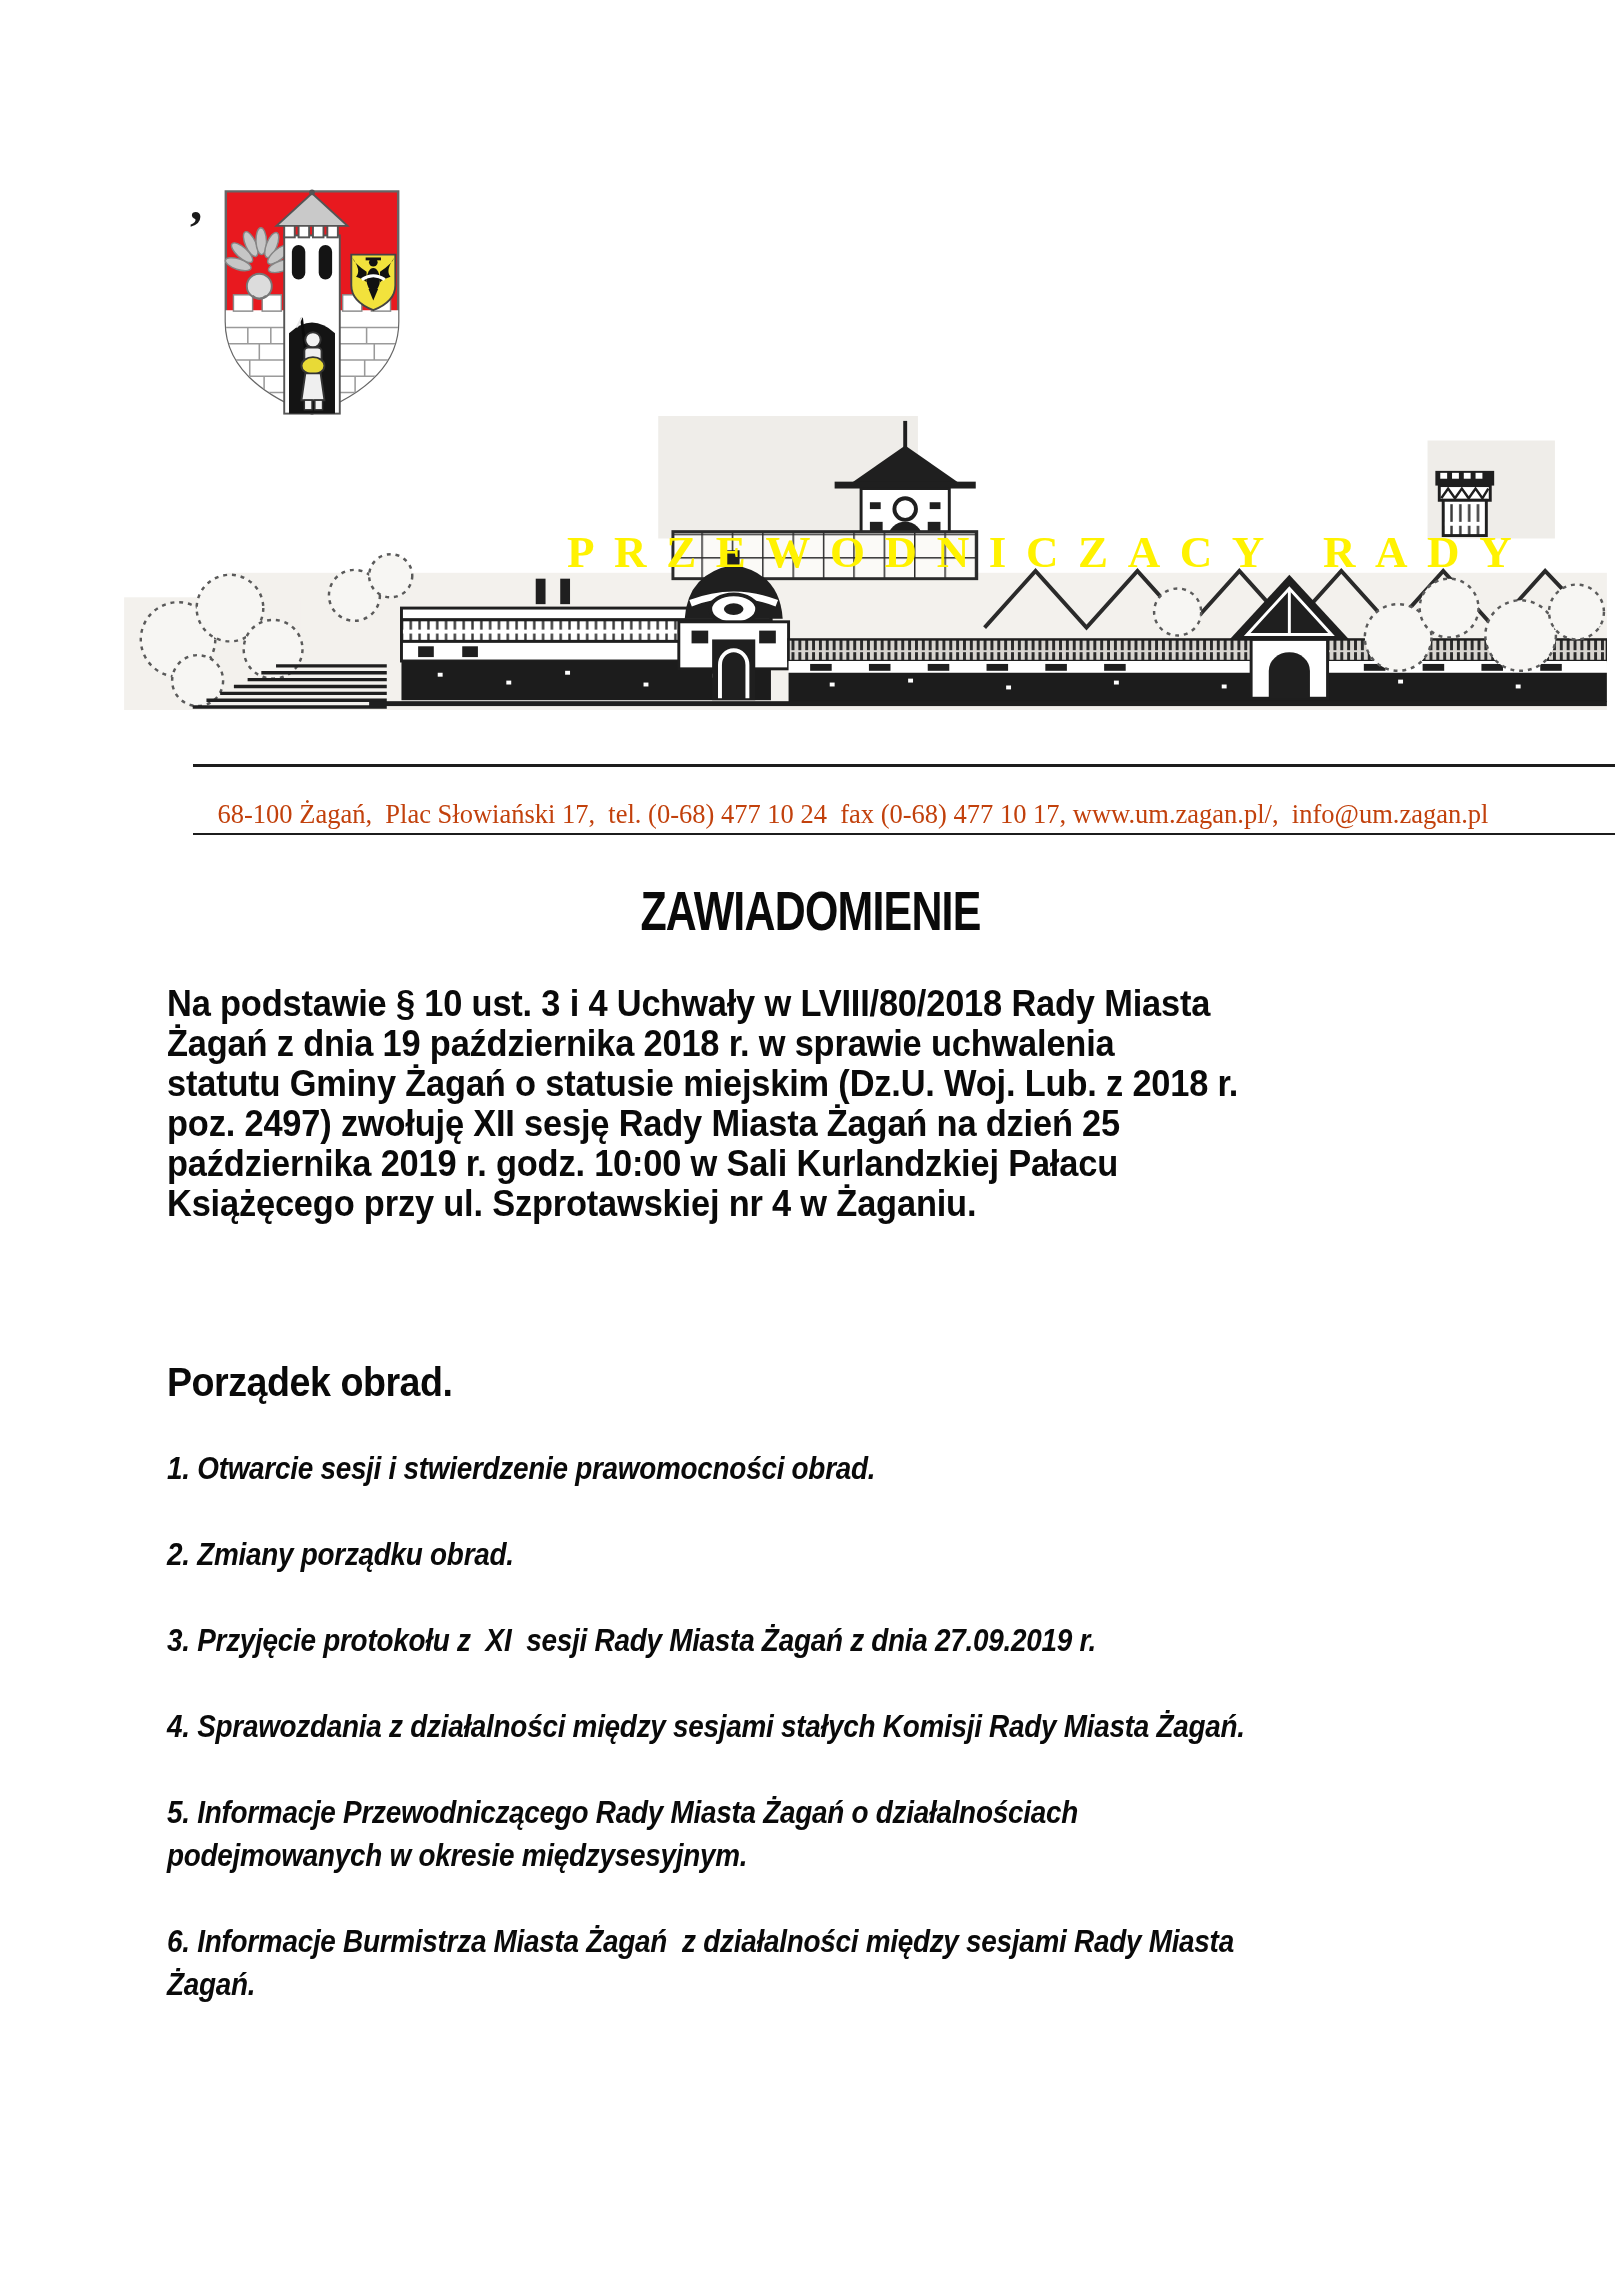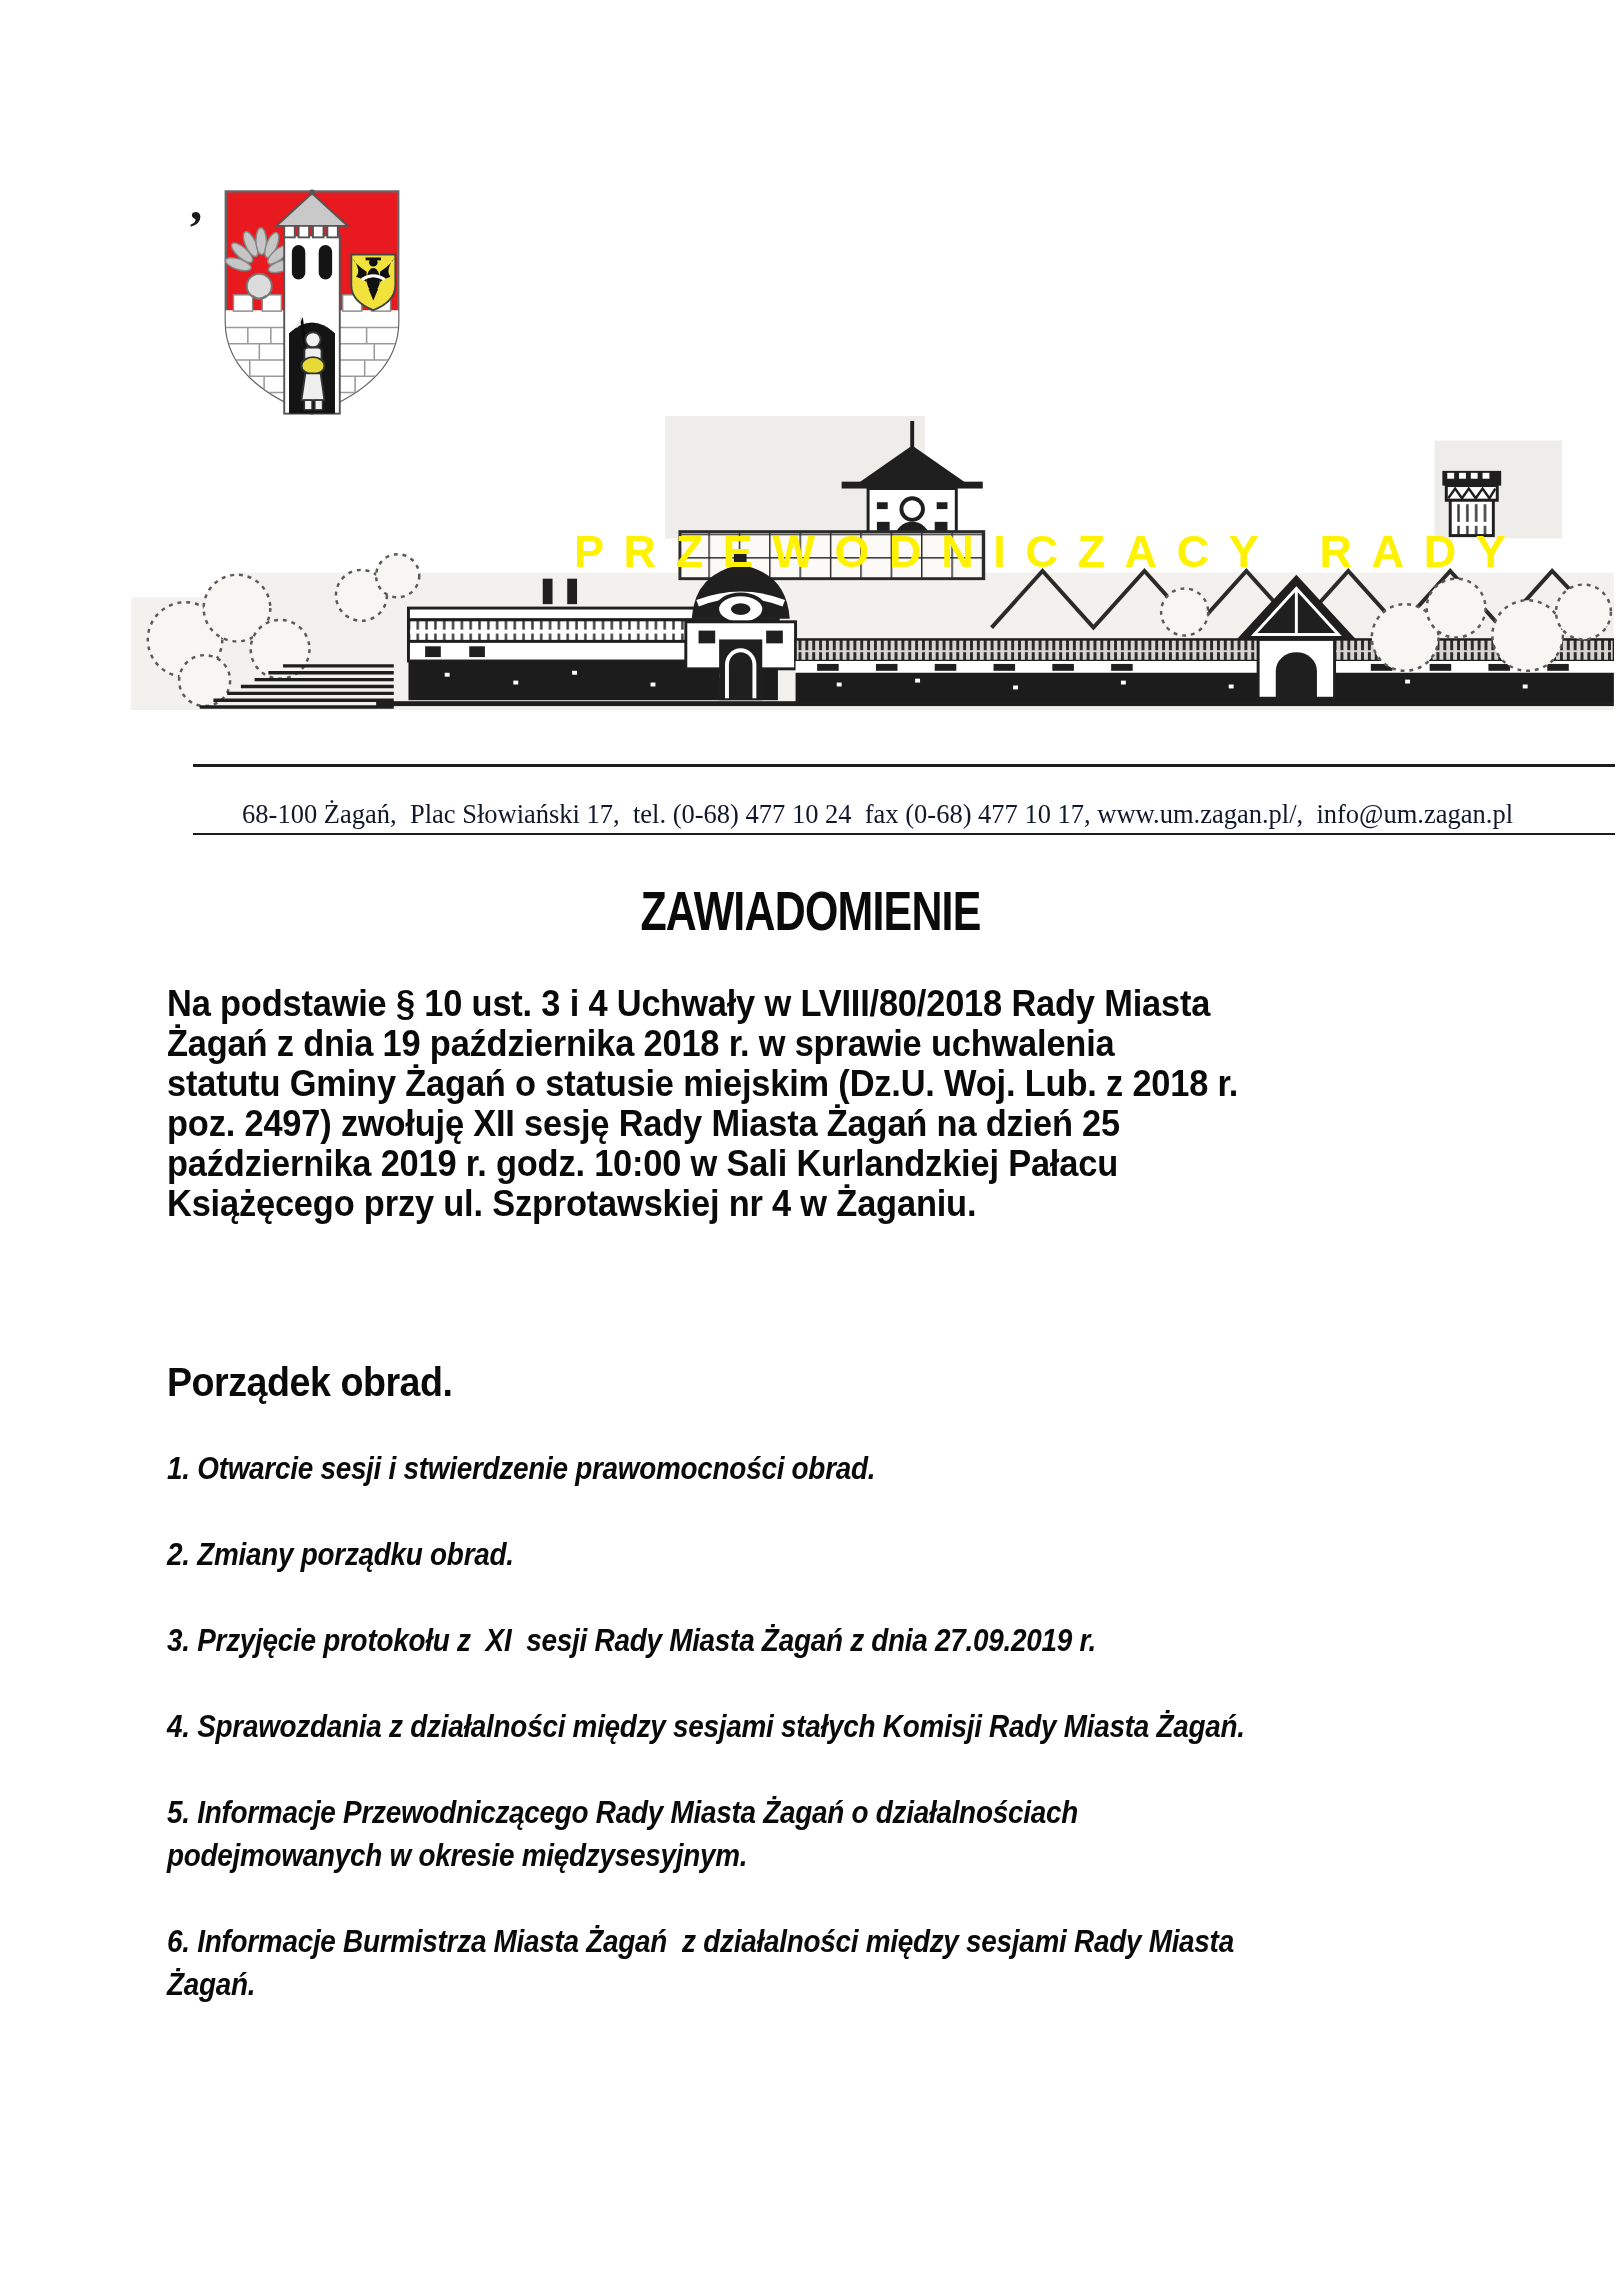--- a/index.html
+++ b/index.html
@@ -10,35 +10,35 @@
   .abs{position:absolute;}
 
   .quote-mark{
     left:190px;top:174px;font-family:"Liberation Serif",serif;
     font-size:49px;font-weight:bold;color:#1a1a1a;
   }
 
   .coat-of-arms{left:221px;top:186px;width:182px;height:233px;}
   .coat-of-arms svg{width:100%;height:100%;display:block;}
 
-  .palace-wrap{left:131px;top:416px;width:1483px;height:294px;}
+  .palace-wrap{left:124px;top:416px;width:1483px;height:294px;font-family:Liberation Serif, serif;}
   .palace-wrap svg{width:100%;height:100%;display:block;}
 
   .yellow-banner{
     left:443px;top:110px;position:absolute;
     font-size:45px;font-weight:800;color:#fff200;
     letter-spacing:19.6px;word-spacing:9.8px;white-space:nowrap;
   }
 
   .contact-bar{
     left:193px;top:764px;width:1422px;height:71px;box-sizing:border-box;
     border-top:3.9px solid #1c1c1c;border-bottom:2.9px solid #1c1c1c;
-    display:flex;align-items:flex-end;justify-content:flex-end;
+    display:flex;align-items:flex-end;justify-content:center;
     padding-bottom:2.9px;padding-right:102px;
-    font-family:"Liberation Serif",serif;font-size:26.5px;color:#0f172a;
+    font-family:"Liberation Serif",serif;font-size:26.5px;color:#c2410c;
     white-space:pre;
   }
 
   .notice-title{
     left:167px;top:879px;width:1287px;text-align:center;
     font-size:55px;font-weight:bold;letter-spacing:-1px;
     transform:scaleX(0.78);color:#0a0a0a;
   }
 
   .notice-body{

